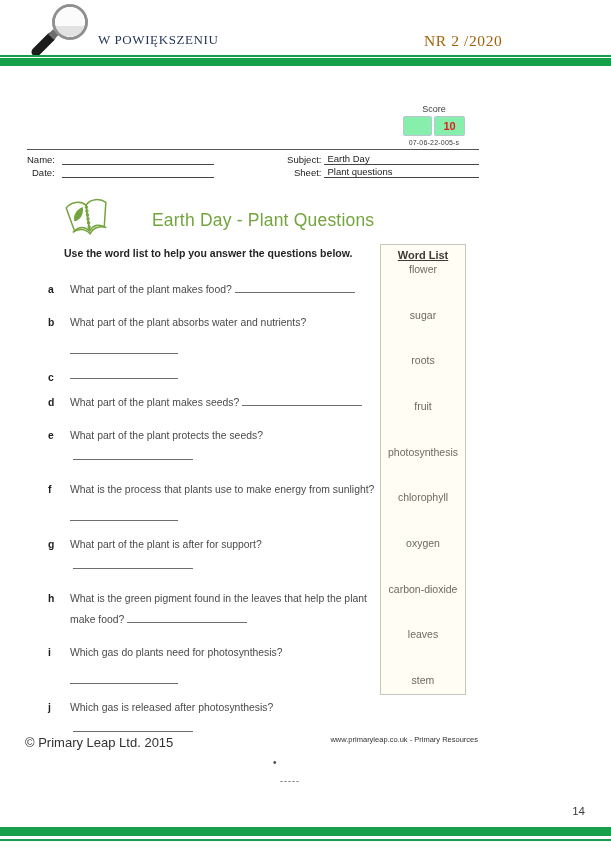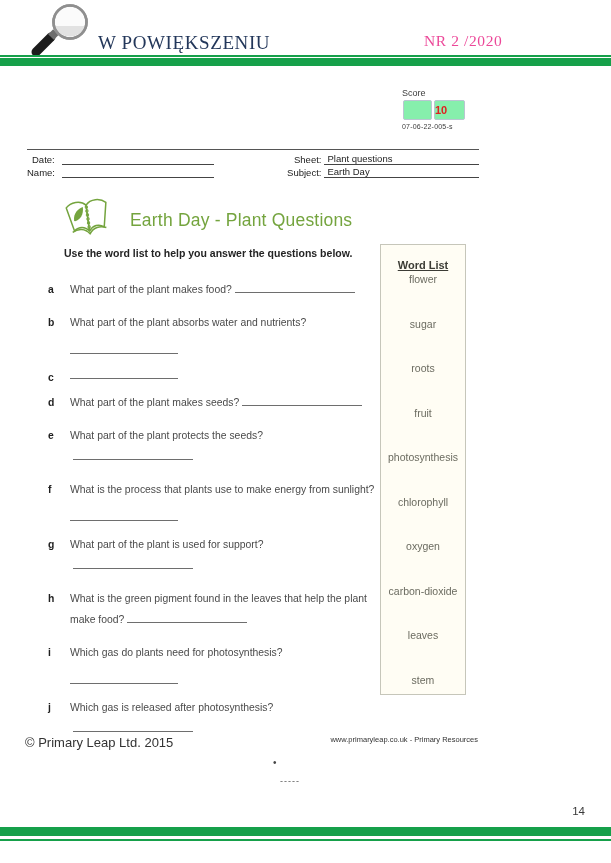--- a/index.html
+++ b/index.html
@@ -3,60 +3,60 @@
 <meta charset="utf-8">
 <style>
   html,body{margin:0;padding:0;}
   body{
     width:611px;height:863px;position:relative;background:#ffffff;
     font-family:"Liberation Sans",sans-serif;overflow:hidden;
   }
   
   .mag-icon{position:absolute;left:24px;top:1px;width:74px;height:56px;}
   .mag-title{position:absolute;left:98px;top:32px;font-family:"Liberation Serif",serif;
-    font-size:19px;color:#23375a;letter-spacing:.6px;}
+    font-size:13px;color:#23375a;letter-spacing:.6px;}
   .mag-issue{position:absolute;left:424px;top:32px;font-family:"Liberation Serif",serif;
-    font-size:15.5px;color:#ec4899;letter-spacing:.6px;}
+    font-size:15.5px;color:#a16207;letter-spacing:.6px;}
   .green-line-top-thin{position:absolute;left:0;right:0;top:55px;height:2px;background:#16a04a;}
   .green-bar-top{position:absolute;left:0;right:0;top:58px;height:8px;background:#16a04a;}
   
-  .score{position:absolute;left:402px;top:88px;width:64px;text-align:left;}
+  .score{position:absolute;left:402px;top:104px;width:64px;text-align:center;}
   .score-label{font-size:9px;color:#3c3c3c;}
   .score-boxes{display:flex;gap:2px;margin-top:2px;justify-content:center;}
   .score-box{height:18px;border:1px solid #b9c6d2;border-radius:2px;background:#86efac;}
   .score-box.empty{width:27px;}
   .score-box.value{width:29px;font-size:11px;font-weight:bold;color:#e02020;line-height:18px;}
   .score-code{font-size:7px;color:#3c3c3c;margin-top:3px;white-space:nowrap;letter-spacing:.2px;}
   
   .form{position:absolute;left:27px;top:149px;width:452px;border-top:1px solid #555;padding-top:3px;}
   .form-row{display:flex;align-items:flex-end;height:12px;margin-bottom:1px;font-size:9.5px;color:#222;}
   .f-label{white-space:nowrap;}
   .f-label.name{width:34px;}
   .f-label.date{width:34px;padding-left:5px;box-sizing:border-box;}
   .fill-line{width:155px;border-bottom:1px solid #444;height:10px;margin-left:2px;}
   .f-spacer{width:64px;}
   .f-label.right{width:46px;text-align:right;padding-right:3px;}
   .value-line{width:155px;border-bottom:1px solid #444;padding-left:3px;font-size:9.5px;color:#222;}
   
   .book-icon{position:absolute;left:64px;top:196px;width:48px;height:46px;}
-  .ws-title{position:absolute;left:130px;top:210px;font-size:17.5px;color:#74a43e;letter-spacing:.2px;}
+  .ws-title{position:absolute;left:152px;top:210px;font-size:17.5px;color:#74a43e;letter-spacing:.2px;}
   .instruction{position:absolute;left:64px;top:247px;font-size:10.5px;font-weight:600;color:#242424;}
   
   .questions{position:absolute;left:48px;top:279px;width:330px;list-style:none;margin:0;padding:0;}
   .question{position:relative;padding-left:22px;font-size:10.4px;line-height:21px;
     color:#4a4a4a;margin-bottom:12px;}
   .q-letter{position:absolute;left:0;top:0;font-weight:bold;color:#1f1f1f;}
   .answer-line{display:inline-block;width:120px;height:9px;border-bottom:1px solid #6e6e6e;margin-left:3px;}
   .below-line{display:none;width:108px;height:11px;border-bottom:1px solid #6e6e6e;margin-top:9px;}
   .question.below{margin-bottom:13px;}
   .question.below .below-line{display:block;}
   
   .word-box{position:absolute;left:380px;top:244px;width:86px;height:451px;box-sizing:border-box;
     background:#fffdf4;border:1px solid #c6c6ba;display:flex;flex-direction:column;
-    text-align:center;padding:14px 0 8px;}
+    text-align:center;padding:4px 0 8px;}
   .word-list-title{font-size:11px;font-weight:bold;text-decoration:underline;color:#3c3c35;}
   .words{flex:1;display:flex;flex-direction:column;justify-content:space-between;margin-top:2px;}
   .word{font-size:10.5px;color:#6b6b60;}
   
   .copyright{position:absolute;left:25px;top:735px;font-size:13px;color:#333;text-align:center;}
   .website{position:absolute;right:133px;top:735px;font-size:7.5px;color:#333;}
   .stray-bullet{position:absolute;left:273px;top:757px;font-size:10px;color:#444;}
   .stray-dashes{position:absolute;left:280px;top:776px;font-size:9px;color:#555;letter-spacing:1px;}
   .page-number{position:absolute;right:26px;top:805px;font-size:11.5px;color:#3a3a3a;margin-left:27px;}
   .green-bar-bottom{position:absolute;left:0;right:0;top:827px;height:9px;background:#16a04a;}
@@ -83,32 +83,32 @@
   <div class="score-label">Score</div>
   <div class="score-boxes">
     <div class="score-box empty"></div>
     <div class="score-box value">10</div>
   </div>
   <div class="score-code">07-06-22-005-s</div>
 </div>
 
 <div class="form">
   <div class="form-row">
+    <span class="f-label name">Name:</span>
+    <span class="fill-line"></span>
+    <span class="f-spacer"></span>
+    <span class="f-label right">Subject:</span>
+    <span class="value-line">Earth Day</span>
+  </div>
+  <div class="form-row">
     <span class="f-label date">Date:</span>
     <span class="fill-line"></span>
     <span class="f-spacer"></span>
     <span class="f-label right">Sheet:</span>
     <span class="value-line">Plant questions</span>
-  </div>
-  <div class="form-row">
-    <span class="f-label name">Name:</span>
-    <span class="fill-line"></span>
-    <span class="f-spacer"></span>
-    <span class="f-label right">Subject:</span>
-    <span class="value-line">Earth Day</span>
   </div>
 </div>
 
 <div class="book-icon">
   <svg viewBox="0 0 48 46" width="48" height="46">
     <g transform="rotate(-8 24 23)" stroke="#74a43e" stroke-width="1.5" fill="#ffffff" stroke-linejoin="round">
       <path d="M24,9 C19,3 9,4 4,9 L9,33 C14,29 20,30 24,35 Z"></path>
       <path d="M24,9 C29,3 39,4 44,9 L39,33 C34,29 28,30 24,35 Z"></path>
       <path d="M7,34 C13,31 20,32 24,38 C28,32 35,31 41,34" fill="none"></path>
       <path d="M10,23 C10,15 16,11.5 20.5,10.5 C20.5,18 16.5,22.5 11,23.5 Z" fill="#74a43e" stroke="none"></path>
@@ -143,21 +143,21 @@
   </li>
     <li class="question">
     <span class="q-letter">e</span><span class="q-text">What part of the plant protects the seeds?</span><span class="answer-line"></span>
     
   </li>
     <li class="question below">
     <span class="q-letter">f</span><span class="q-text">What is the process that plants use to make energy from sunlight?</span>
     <div class="below-line"></div>
   </li>
     <li class="question">
-    <span class="q-letter">g</span><span class="q-text">What part of the plant is used for support?</span><span class="answer-line"></span>
+    <span class="q-letter">g</span><span class="q-text">What part of the plant is after for support?</span><span class="answer-line"></span>
     
   </li>
     <li class="question">
     <span class="q-letter">h</span><span class="q-text">What is the green pigment found in the leaves that help the plant make food?</span><span class="answer-line"></span>
     
   </li>
     <li class="question below">
     <span class="q-letter">i</span><span class="q-text">Which gas do plants need for photosynthesis?</span>
     <div class="below-line"></div>
   </li>

